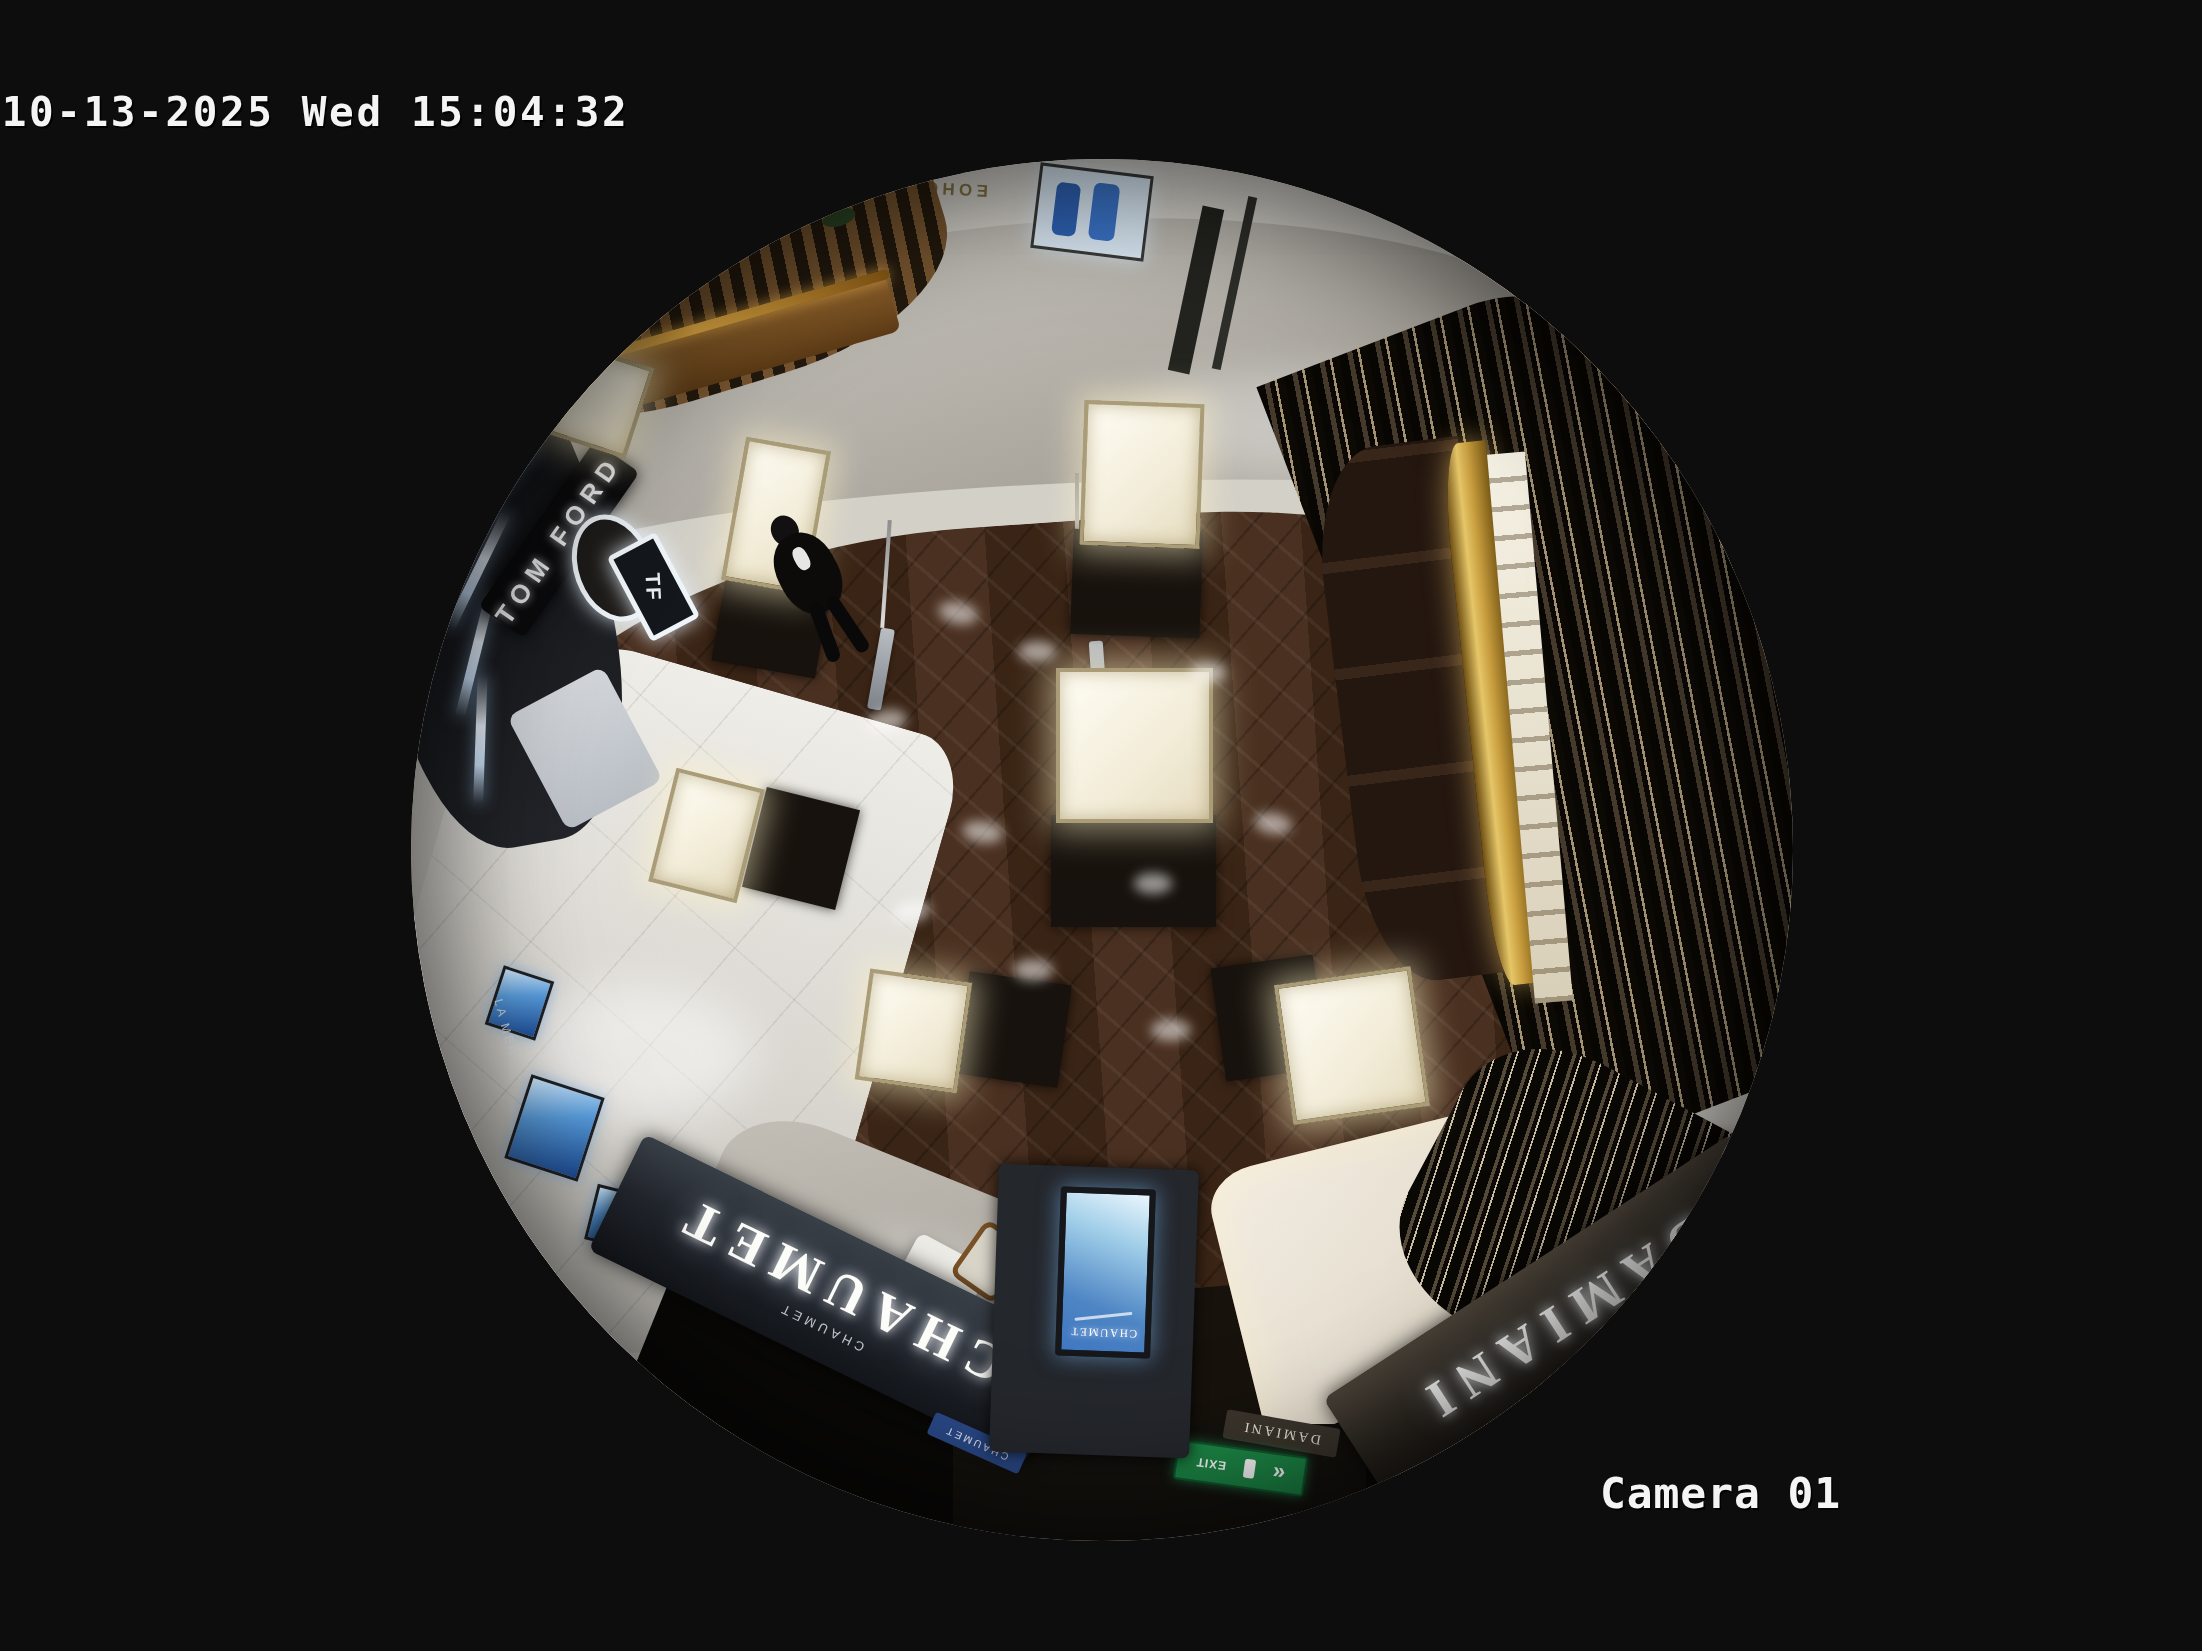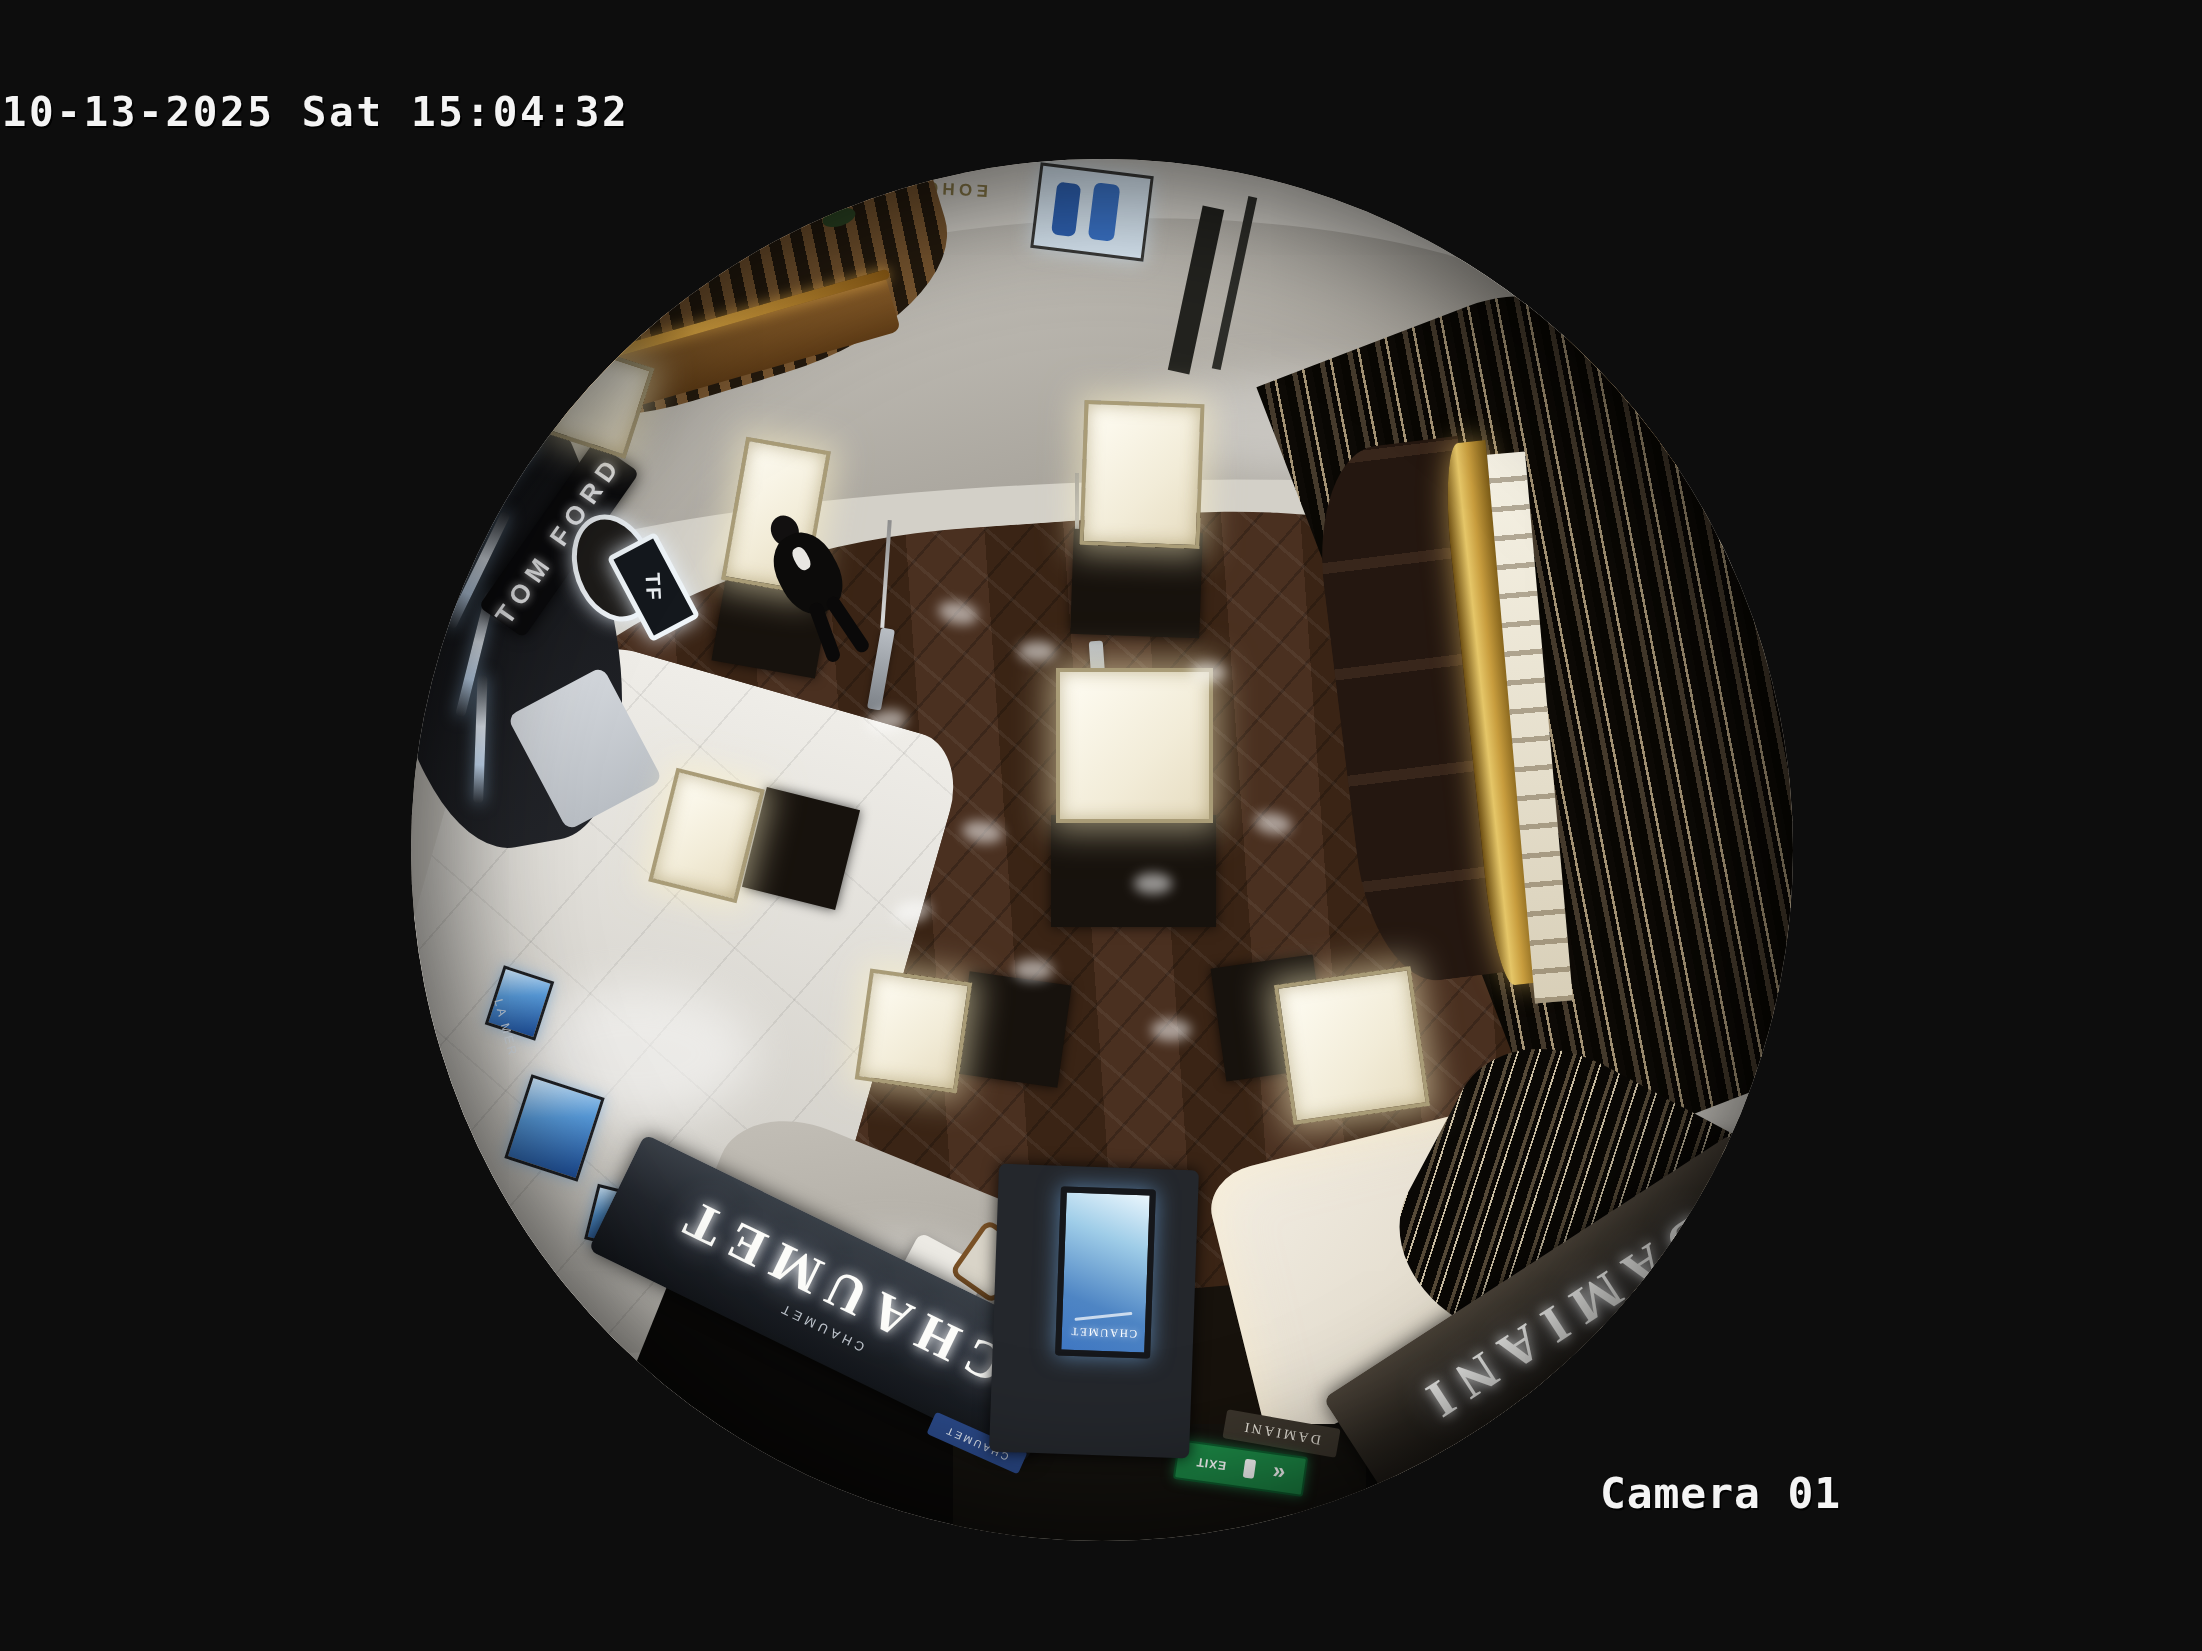--- a/index.html
+++ b/index.html
@@ -68,21 +68,21 @@
   .lightbar{
     background:linear-gradient(90deg,rgba(190,225,255,.1),#cfe6ff 30%,#eef6ff 60%,rgba(190,225,255,.1));
     box-shadow:0 0 15.5px rgba(170,215,255,.55);border-radius:5.2px;
   }
   .vignette{position:absolute;inset:0;border-radius:50%;pointer-events:none;
     box-shadow:inset 0 0 129px 30px rgba(0,0,0,.62);}
 </style>
 </head>
 <body>
 
-<div class="osd" style="left:1.7px;top:88px;font-size:41px;letter-spacing:2.6px;">10-13-2025 Sat 15:04:32</div>
+<div class="osd" style="left:1.7px;top:88px;font-size:41px;letter-spacing:2.6px;">10-13-2025 Wed 15:04:32</div>
 
 <div class="osd" style="left:1600px;top:1468px;font-size:43px;letter-spacing:0.9px;">Camera 01</div>
 
 <div class="scene">
 
   <div class="ring"></div>
 
   <div class="abs marble" style="left:146px;top:60px;width:1093px;height:413px;border-radius:50% 50% 45% 45%;transform:rotate(-2deg);"></div>
   <div class="abs bigglow" style="left:706px;top:215px;width:361px;height:103px;opacity:.35;"></div>
 

